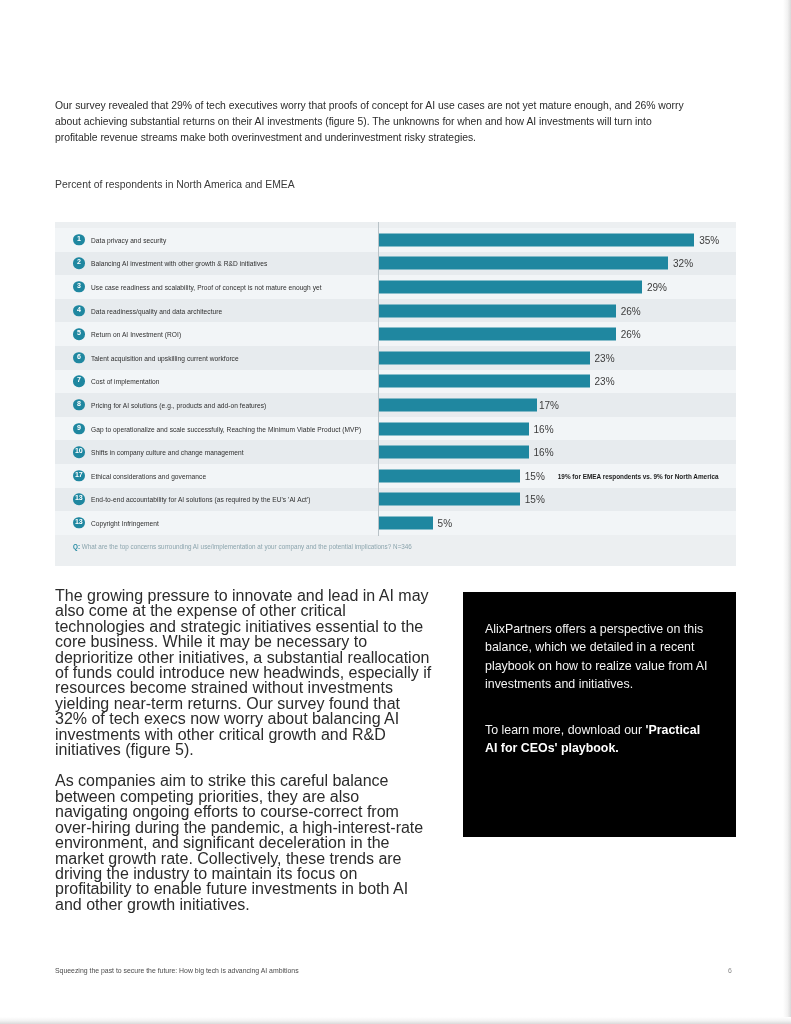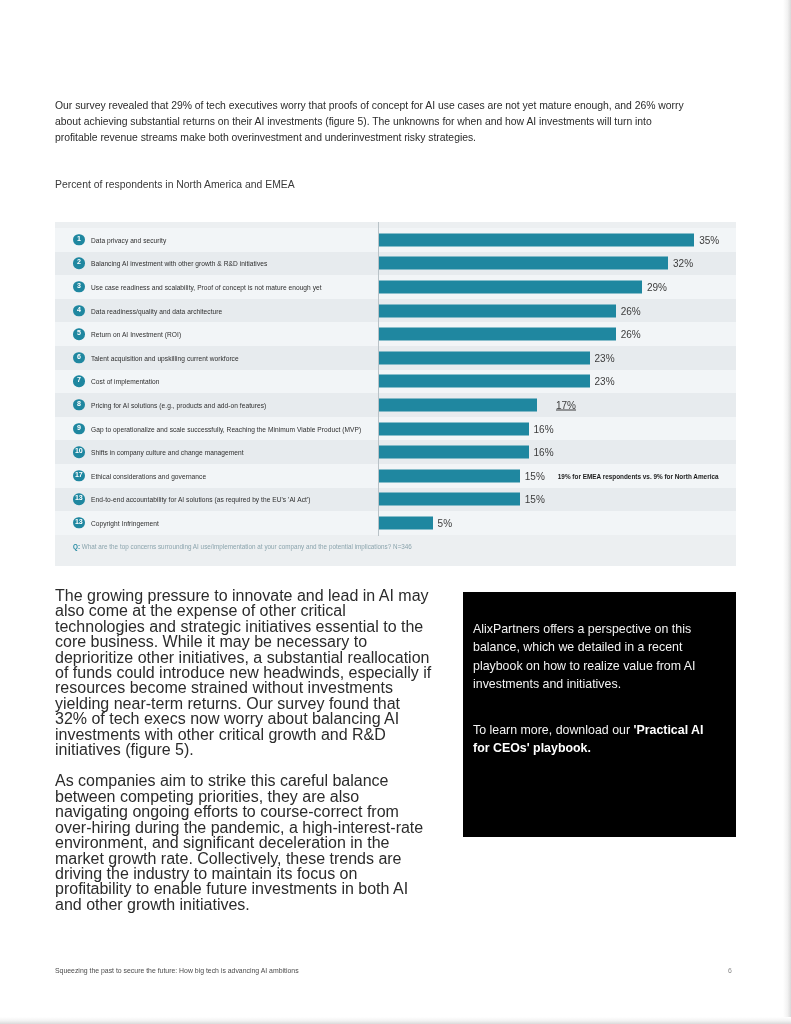--- a/index.html
+++ b/index.html
@@ -182,21 +182,21 @@
   .bodycol p { margin: 0 0 16px 0; }
 
   .callout {
     position: absolute;
     left: 463px;
     top: 592px;
     width: 273px;
     height: 245px;
     background: #000000;
     box-sizing: border-box;
-    padding: 28px 22px 0 10px;
+    padding: 28px 22px 0 22px;
   }
   .callout p {
     margin: 0;
     color: #f3f3f3;
     font-size: 12.4px;
     line-height: 18.4px;
   }
   .callout .second { margin-top: 27px; }
   .callout .strong { font-weight: bold; color: #ffffff; }
 
@@ -268,21 +268,21 @@
         <div class="row alt">
           <div class="badge">7</div>
           <div class="rowlabel">Cost of implementation</div>
           <div class="bar" style="width: 210.56px;"></div>
           <div class="barval" style="left: 539.56px;">23%</div>
         </div>
         <div class="row base">
           <div class="badge">8</div>
           <div class="rowlabel">Pricing for AI solutions  (e.g., products and add-on features)</div>
           <div class="bar" style="width: 158.24px;"></div>
-          <div class="barval" style="left: 501px; text-decoration: underline;">17%</div>
+          <div class="barval" style="left: 484px;">17%</div>
         </div>
         <div class="row alt">
           <div class="badge">9</div>
           <div class="rowlabel">Gap to operationalize and scale successfully, Reaching the Minimum Viable Product (MVP)</div>
           <div class="bar" style="width: 149.52px;"></div>
           <div class="barval" style="left: 478.52px;">16%</div>
         </div>
         <div class="row base">
           <div class="badge">10</div>
           <div class="rowlabel">Shifts in company culture and change management</div>

